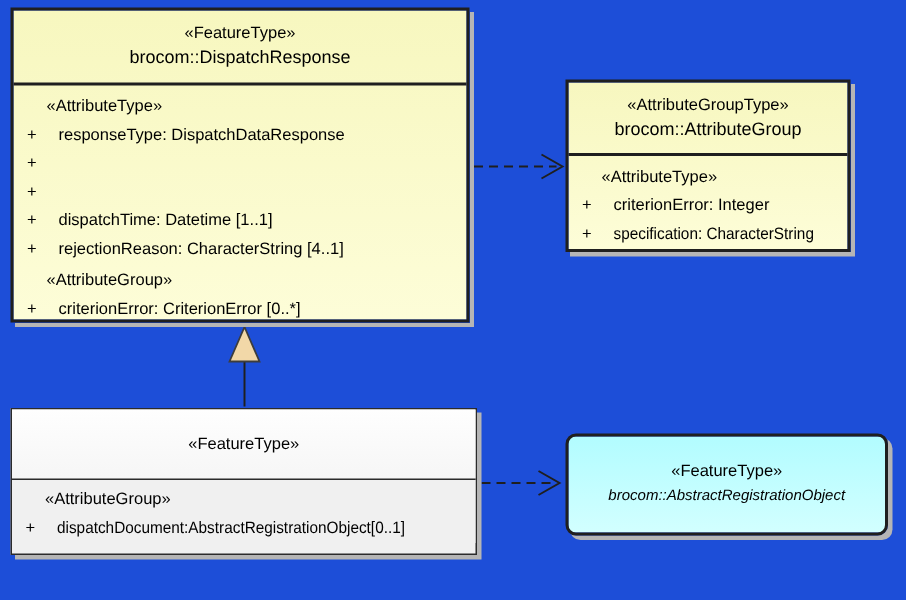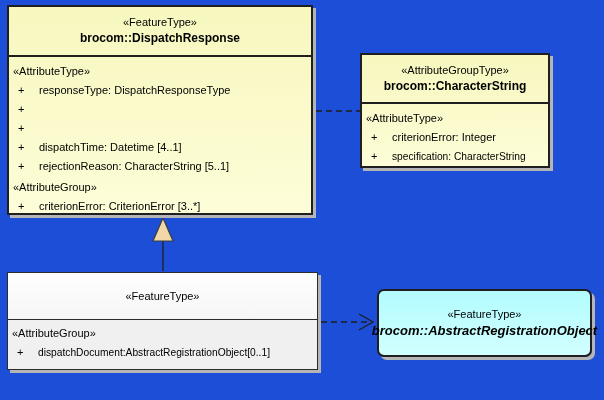--- a/index.html
+++ b/index.html
@@ -9,43 +9,43 @@
   }
   .connectors { position:absolute; left:0; top:0; width:604px; height:400px; }
 
   .uml-box {
     position:absolute; box-sizing:border-box;
     border:2px solid #1f1f1f;
     box-shadow:3px 3px 0 #b5b5b5;
   }
   .yellow { background:linear-gradient(180deg,#f7f7bf 0%, #fdfdd8 100%); }
   .box-dispatch-response   { left:7px;   top:5px;   width:306px; height:210px; }
-  .box-criterion-error     { left:360px; top:53px;  width:190px; height:115px; border-width:2px; }
+  .box-criterion-error     { left:377px; top:53px;  width:190px; height:115px; border-width:2px; }
   .box-dispatch-data       { left:7px;   top:272px; width:311px; height:98px; border-width:1.5px; border-color:#2b2b2b; background:#f0f0f0; }
   .box-abstract-reg        { left:377px; top:289px; width:215px; height:68px;  border-radius:7px;
                              background:linear-gradient(180deg,#b2fcff 0%, #d2ffff 100%);
                              display:flex; flex-direction:column; justify-content:center; align-items:center; }
 
   .title {
     display:flex; flex-direction:column; justify-content:center; align-items:center;
     border-bottom:2px solid #1f1f1f; text-align:center;
   }
   .box-dispatch-response .title { height:48px; }
   .box-criterion-error   .title { height:47px; }
   .box-dispatch-data     .title { height:46px; border-bottom-width:1.5px; border-color:#2b2b2b;
                                   background:linear-gradient(180deg,#fefefe 0%, #f6f6f6 100%); }
 
   .stereotype { font-size:11px; line-height:15px; }
-  .class-name { font-size:12px; line-height:17px; font-weight:bold; }
-  .class-name.abstract { font-style:italic; font-size:13px; }
+  .class-name { font-size:12px; line-height:17px; font-weight:normal; }
+  .class-name.abstract { font-style:italic; font-size:10px; }
 
   .body { padding-top:5px; font-size:11px; }
   .box-dispatch-data .body { padding-top:4px; background:#f0f0f0; }
 
-  .section-heading { padding-left:4px; line-height:19px; white-space:nowrap; }
+  .section-heading { padding-left:22px; line-height:19px; white-space:nowrap; }
   .section-heading.mt { margin-top:2px; }
   .attr-row { display:flex; line-height:19px; white-space:nowrap; }
   .attr-vis { width:21px; padding-left:9px; flex:0 0 auto; }
   .attr-text { white-space:nowrap; }
   .condensed { display:inline-block; transform:scaleX(0.93); transform-origin:left center; }
 
   .conn-line  { stroke:#1f1f1f; stroke-width:1.3; fill:none; }
   .conn-dash  { stroke-dasharray:6 4; }
   .open-head  { stroke:#1f1f1f; stroke-width:1.3; fill:none; }
   .gen-head   { fill:#f2d8a8; stroke:#3d3d3d; stroke-width:1.2; }
@@ -75,48 +75,48 @@
 
   <div class="uml-box yellow box-dispatch-response">
     <div class="title">
       <div class="stereotype">«FeatureType»</div>
       <div class="class-name">brocom::DispatchResponse</div>
     </div>
     <div class="body">
       <div class="section-heading">«AttributeType»</div>
       <div class="attr-row">
         <span class="attr-vis">+</span>
-        <span class="attr-text">responseType: DispatchResponseType</span>
+        <span class="attr-text">responseType: DispatchDataResponse</span>
       </div>
       <div class="attr-row">
         <span class="attr-vis">+</span>
       </div>
       <div class="attr-row">
         <span class="attr-vis">+</span>
       </div>
       <div class="attr-row">
         <span class="attr-vis">+</span>
-        <span class="attr-text">dispatchTime: Datetime [4..1]</span>
+        <span class="attr-text">dispatchTime: Datetime [1..1]</span>
       </div>
       <div class="attr-row">
         <span class="attr-vis">+</span>
-        <span class="attr-text">rejectionReason: CharacterString [5..1]</span>
+        <span class="attr-text">rejectionReason: CharacterString [4..1]</span>
       </div>
       <div class="section-heading mt">«AttributeGroup»</div>
       <div class="attr-row">
         <span class="attr-vis">+</span>
-        <span class="attr-text">criterionError: CriterionError [3..*]</span>
+        <span class="attr-text">criterionError: CriterionError [0..*]</span>
       </div>
     </div>
   </div>
 
   <div class="uml-box yellow box-criterion-error">
     <div class="title">
       <div class="stereotype">«AttributeGroupType»</div>
-      <div class="class-name">brocom::CharacterString</div>
+      <div class="class-name">brocom::AttributeGroup</div>
     </div>
     <div class="body">
       <div class="section-heading">«AttributeType»</div>
       <div class="attr-row">
         <span class="attr-vis">+</span>
         <span class="attr-text">criterionError: Integer</span>
       </div>
       <div class="attr-row">
         <span class="attr-vis">+</span>
         <span class="attr-text condensed">specification: CharacterString</span>

